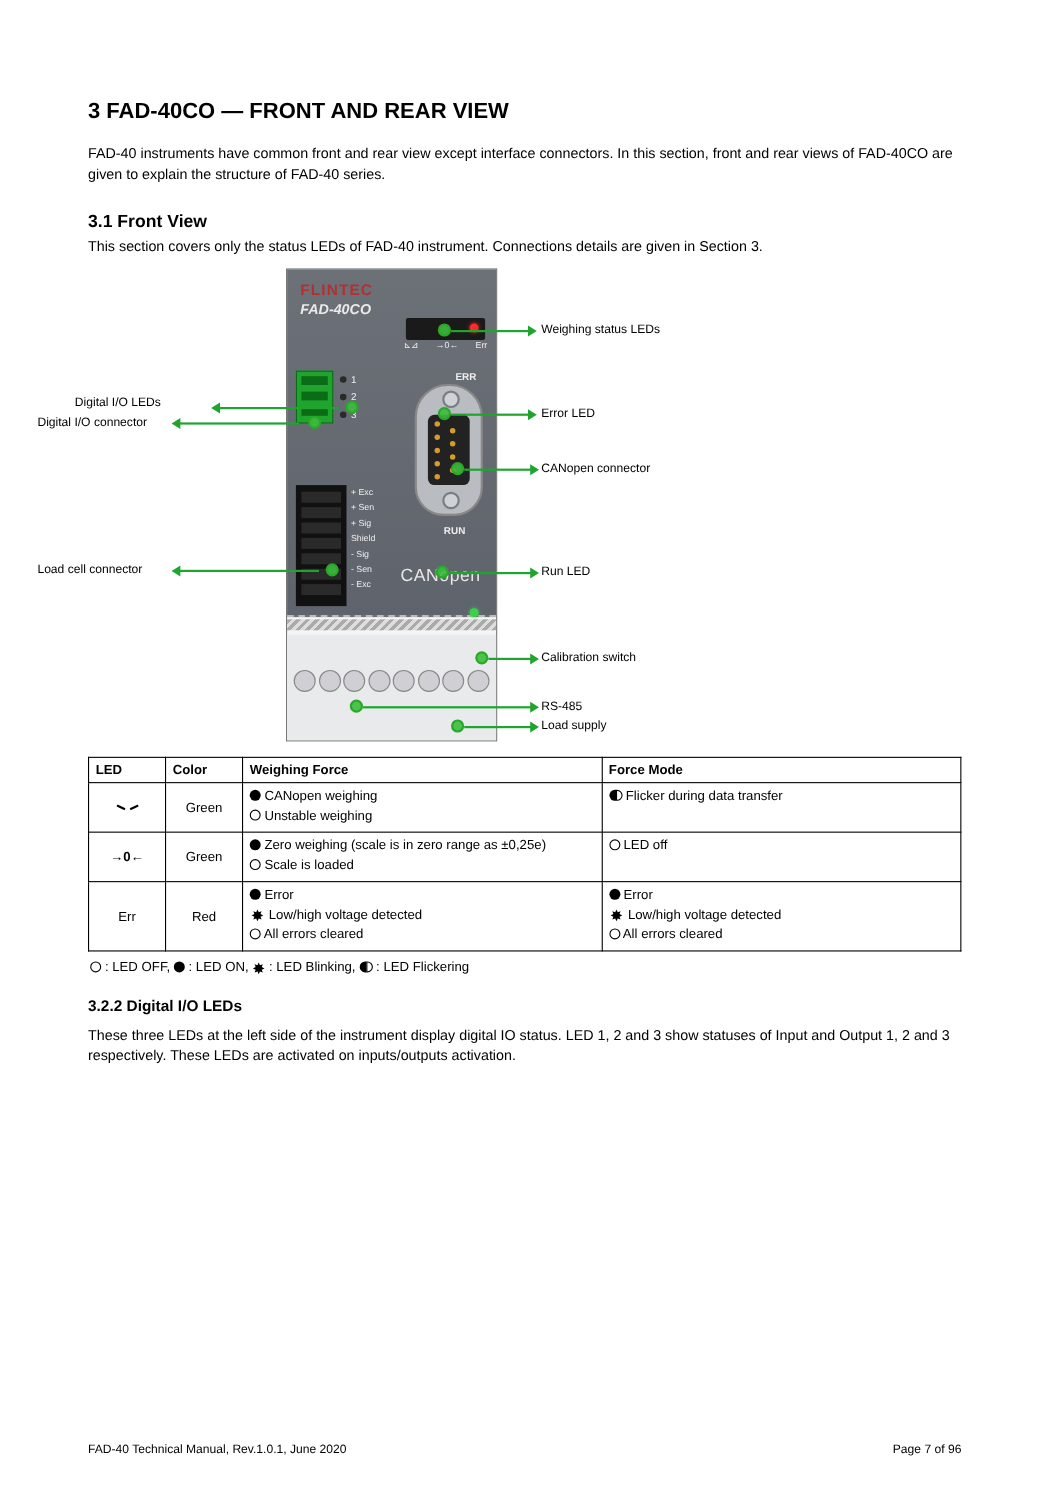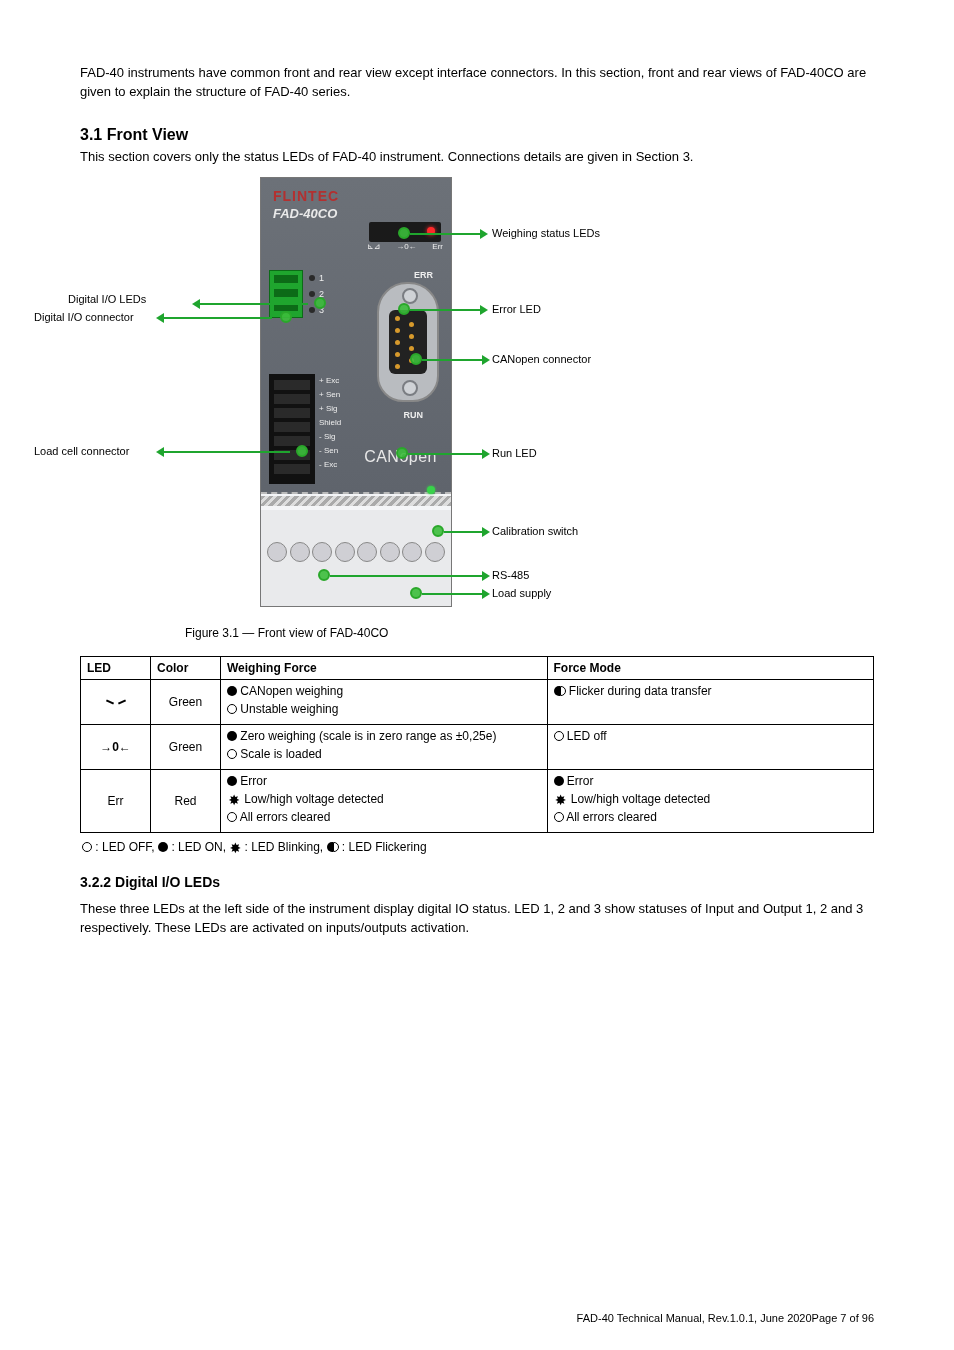--- a/index.html
+++ b/index.html
@@ -83,41 +83,42 @@
   .tblwrap { margin: 14px 0 6px 0; }
   table { border-collapse: collapse; width: 100%; table-layout: fixed; }
   th, td { border: 1px solid #000; padding: 4px 6px; font-size: 12px; vertical-align: top; }
   th { font-weight: bold; text-align: left; }
   .col-led { width: 70px; text-align:center; vertical-align:middle; }
   .col-color { width: 70px; text-align:center; vertical-align:middle; }
   .cell-inner { min-height: 18px; }
   .sym { display:inline-block; width:14px; text-align:center; }
   .legend { font-size: 12px; margin: 6px 0 14px 2px; }
 
-  .footer { position:absolute; left:80px; right:80px; bottom:26px; display:flex; justify-content:flex-end; font-size:11px; }
+  .footer { position:absolute; left:80px; right:80px; bottom:26px; display:flex; justify-content:space-between; font-size:11px; }
 
   
   .g-on  { display:inline-block; width:10px; height:10px; border-radius:50%; background:#000; vertical-align:-1px; }
   .g-off { display:inline-block; width:10px; height:10px; border-radius:50%; border:1px solid #000; vertical-align:-1px; }
   .g-blk { display:inline-block; font-size:14px; line-height:10px; vertical-align:-2px; }
   .g-flk { display:inline-block; width:12px; height:10px; position:relative; vertical-align:-1px; }
   .g-flk::before { content:""; position:absolute; left:0; top:0; width:6px; height:10px; border-radius:5px 0 0 5px; background:#000; }
   .g-flk::after  { content:""; position:absolute; right:0; top:0; width:6px; height:10px; border-radius:0 5px 5px 0; border:1px solid #000; box-sizing:border-box; }
   .g-stab { display:inline-block; width:20px; height:8px; vertical-align:0; position:relative; }
   .g-stab::before{content:"";position:absolute;left:0;top:3px;width:8px;height:2px;background:#000;transform:rotate(25deg);}
   .g-stab::after {content:"";position:absolute;right:0;top:3px;width:8px;height:2px;background:#000;transform:rotate(-25deg);}
   .g-zero { display:inline-block; font-weight:bold; }
   .g-zero::before{content:"\2192";}
   .g-zero::after {content:"\2190";}
 </style>
 </head>
 <body>
 
 <div class="page">
 
+  <h1>3 FAD-40CO — FRONT AND REAR VIEW</h1>
   <p>FAD-40 instruments have common front and rear view except interface connectors. In this section, front and rear views of FAD-40CO are given to explain the structure of FAD-40 series.</p>
 
   <h2>3.1 Front View</h2>
   <p>This section covers only the status LEDs of FAD-40 instrument. Connections details are given in Section 3.</p>
 
   <div class="figwrap">
     <div class="device">
       <div class="dev-top"></div>
       <div class="brand">FLINTEC</div>
       <div class="model">FAD-40CO</div>
@@ -240,21 +241,20 @@
     <div class="garrow left" style="left:-98px;top:140px;width:110px"></div>
     <div class="callout" style="left:-226px;top:134px">Digital I/O connector</div>
 
     <div class="garrow left" style="left:-62px;top:126px;width:110px"></div>
     <div class="callout" style="left:-192px;top:116px">Digital I/O LEDs</div>
 
     <div class="garrow left" style="left:-98px;top:274px;width:128px"></div>
     <div class="callout" style="left:-226px;top:268px">Load cell connector</div>
   </div>
 
-  <p class="figcap">Figure 3.1 — Front view of FAD-40CO</p>
 
 
   <div class="tblwrap">
     <table>
       <colgroup>
         <col class="col-led">
           <col class="col-color">
           <col>
           <col>
       </colgroup>

